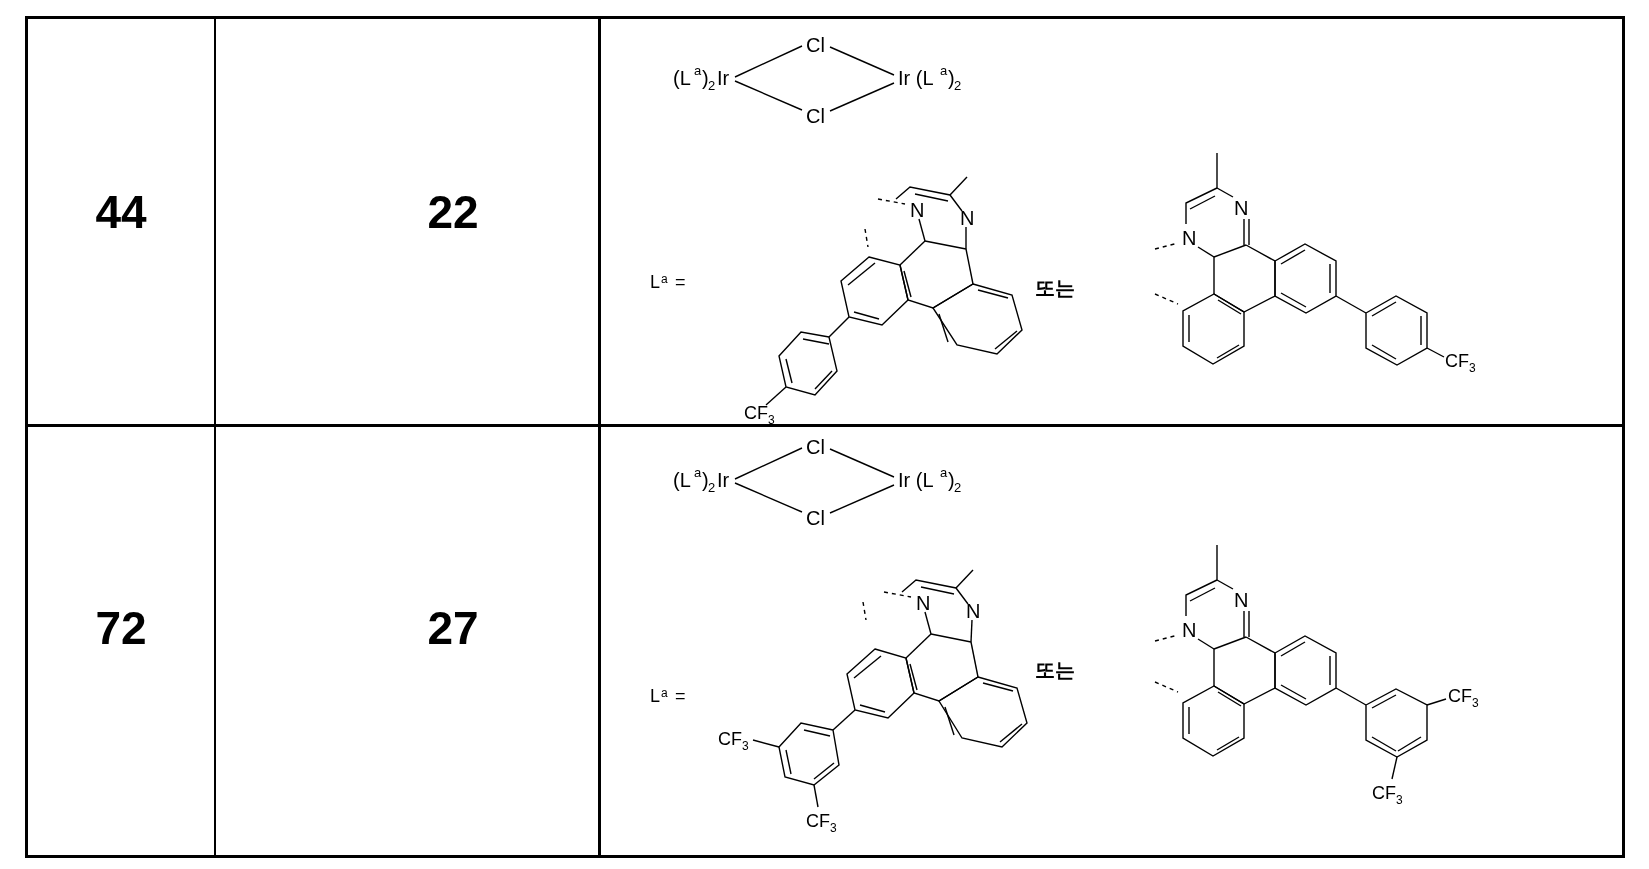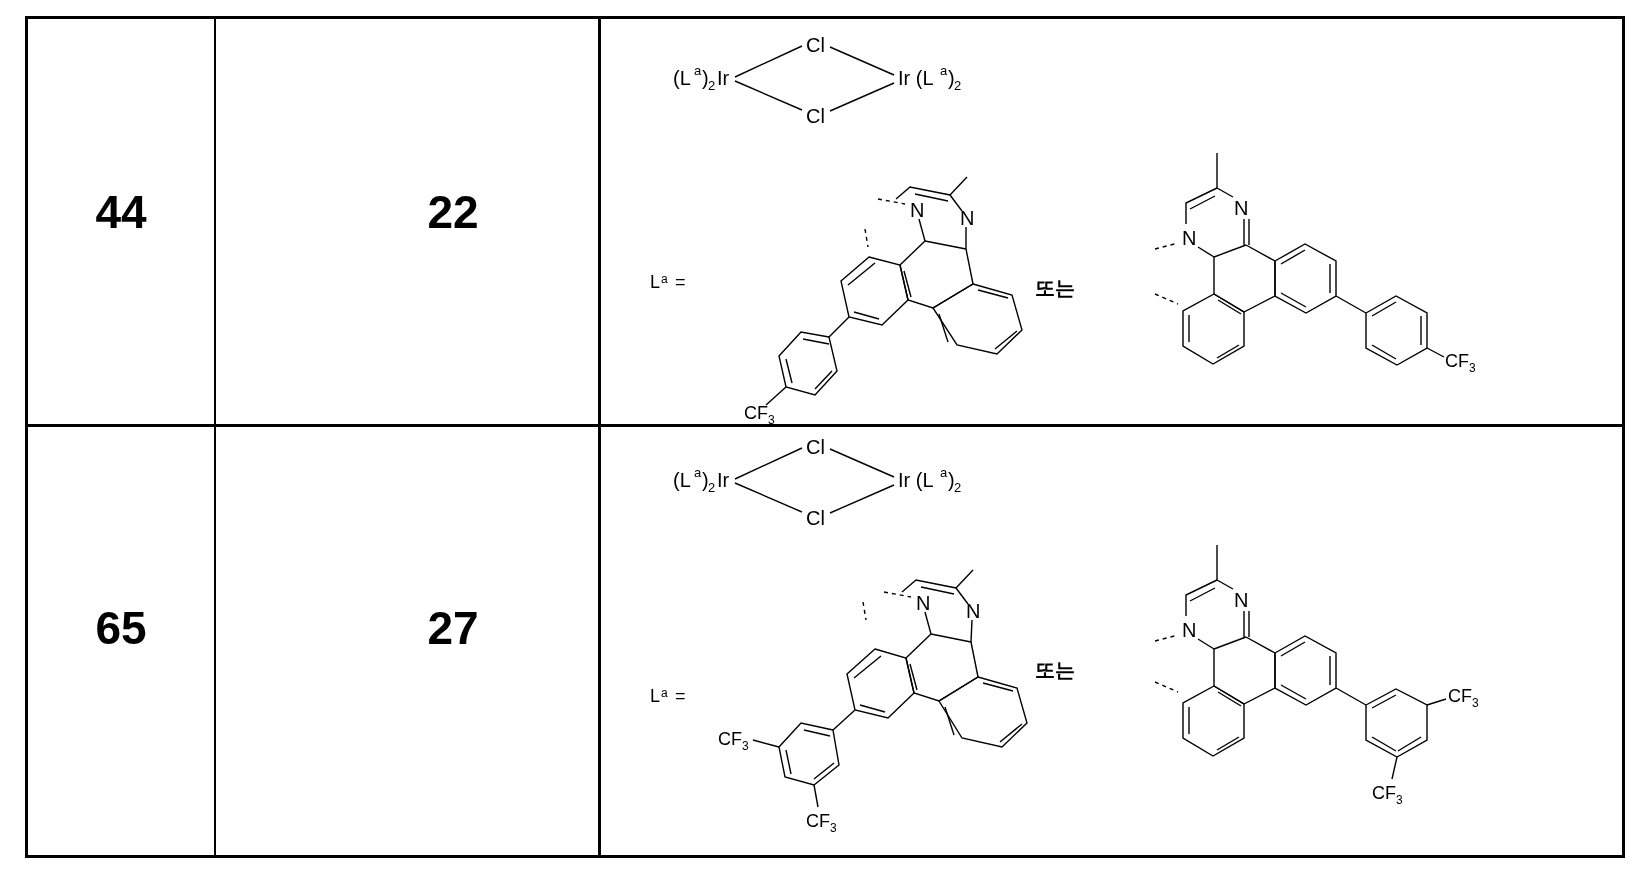--- a/index.html
+++ b/index.html
@@ -134,21 +134,21 @@
           <line x1="897" y1="329" x2="914" y2="338"></line>
           <text x="915" y="348" font-size="18">CF</text>
           <text x="939" y="353" font-size="12">3</text>
         </g>
       </svg>
     </div>
   </div>
 
   <div class="row r2">
     <div class="cell c1">
-      <div class="num">65</div>
+      <div class="num">72</div>
     </div>
     <div class="cell c2">
       <div class="num">27</div>
     </div>
     <div class="cell c3">
       <svg class="mol" width="1095" height="425" viewBox="0 0 1095 425">
         <g>
           <text x="143" y="60" font-size="20">(L</text>
           <text x="164" y="50" font-size="13">a</text>
           <text x="172" y="60" font-size="20">)</text>

